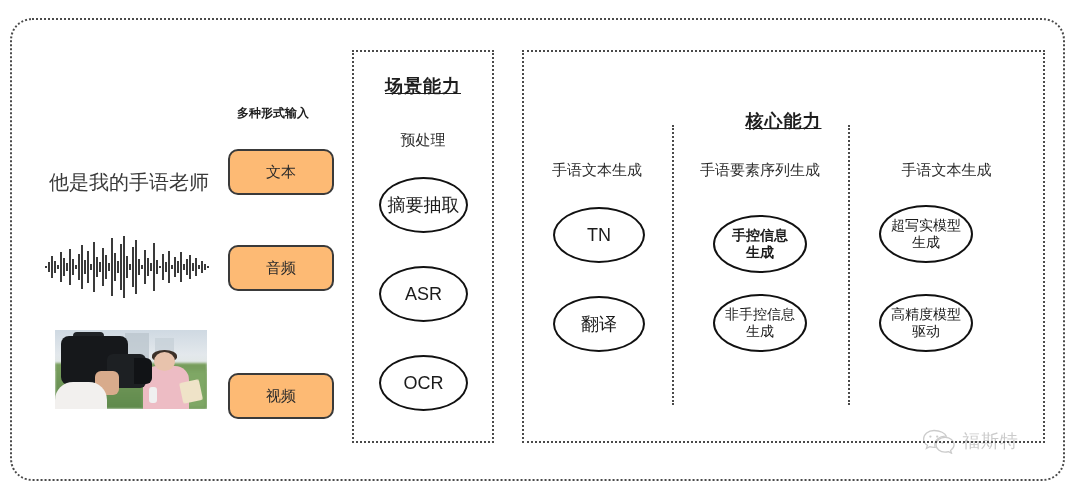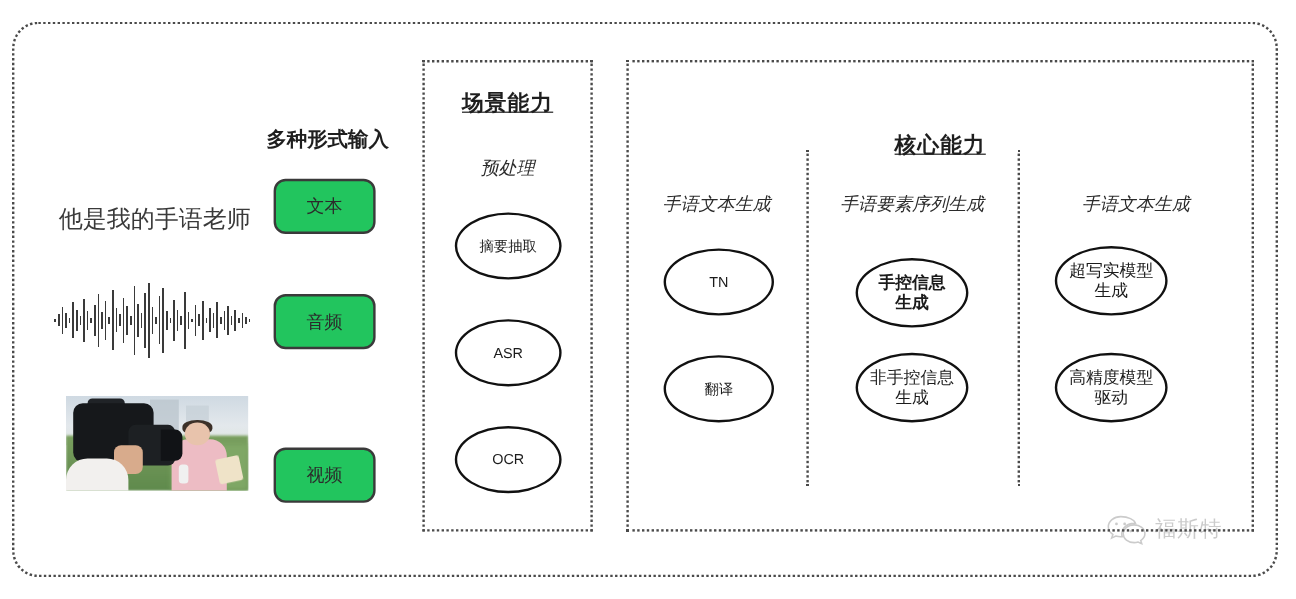--- a/index.html
+++ b/index.html
@@ -62,38 +62,37 @@
   #divider-1 { left: 672px; }
   #divider-2 { left: 848px; }
 
   
   .sub-head {
     position: absolute;
     text-align: center;
     font-size: 15px;
     color: #2b2b2b;
     white-space: nowrap;
-    font-style: italic;
   }
   #scene-subhead   { left: 352px; top: 131px; width: 142px; }
   #core-head-1     { left: 522px; top: 161px; width: 150px; }
   #core-head-2     { left: 672px; top: 161px; width: 176px; }
   #core-head-3     { left: 848px; top: 161px; width: 197px; }
 
   
   .ellipse {
     position: absolute;
     box-sizing: border-box;
     border: 2.5px solid #111111;
     border-radius: 50%;
     display: flex;
     align-items: center;
     justify-content: center;
     text-align: center;
-    font-size: 12px;
+    font-size: 18px;
     line-height: 1.25;
     color: #1b1b1b;
     background: #ffffff;
   }
   .ellipse.sm { font-size: 14px; }
 
   
   #node-zhaiyao { left: 379px; top: 177px; width: 89px; height: 56px; }
   #node-asr     { left: 379px; top: 266px; width: 89px; height: 56px; }
   #node-ocr     { left: 379px; top: 355px; width: 89px; height: 56px; }
@@ -108,45 +107,45 @@
   #node-chaoxieshi   { left: 879px; top: 205px; width: 94px; height: 58px; }
   #node-gaojingdu    { left: 879px; top: 294px; width: 94px; height: 58px; }
 
   
   #input-area-title {
     position: absolute;
     left: 218px;
     top: 105px;
     width: 110px;
     text-align: center;
-    font-size: 17px;
+    font-size: 12px;
     font-weight: bold;
     color: #1e1e1e;
     white-space: nowrap;
   }
   #sample-text {
     position: absolute;
     left: 44px;
     top: 169px;
     width: 170px;
     text-align: center;
     font-size: 20px;
     color: #3a3a3a;
     white-space: nowrap;
   }
 
   .input-btn {
     position: absolute;
     left: 228px;
-    width: 85px;
+    width: 106px;
     height: 46px;
     box-sizing: border-box;
     border: 2px solid #3a3a3a;
     border-radius: 10px;
-    background: #22c55e;
+    background: #fdba74;
     display: flex;
     align-items: center;
     justify-content: center;
     font-size: 15px;
     color: #2b2b2b;
   }
   #btn-text   { top: 149px; }
   #btn-audio  { top: 245px; }
   #btn-video  { top: 341px; margin-top: 32px; }
 

